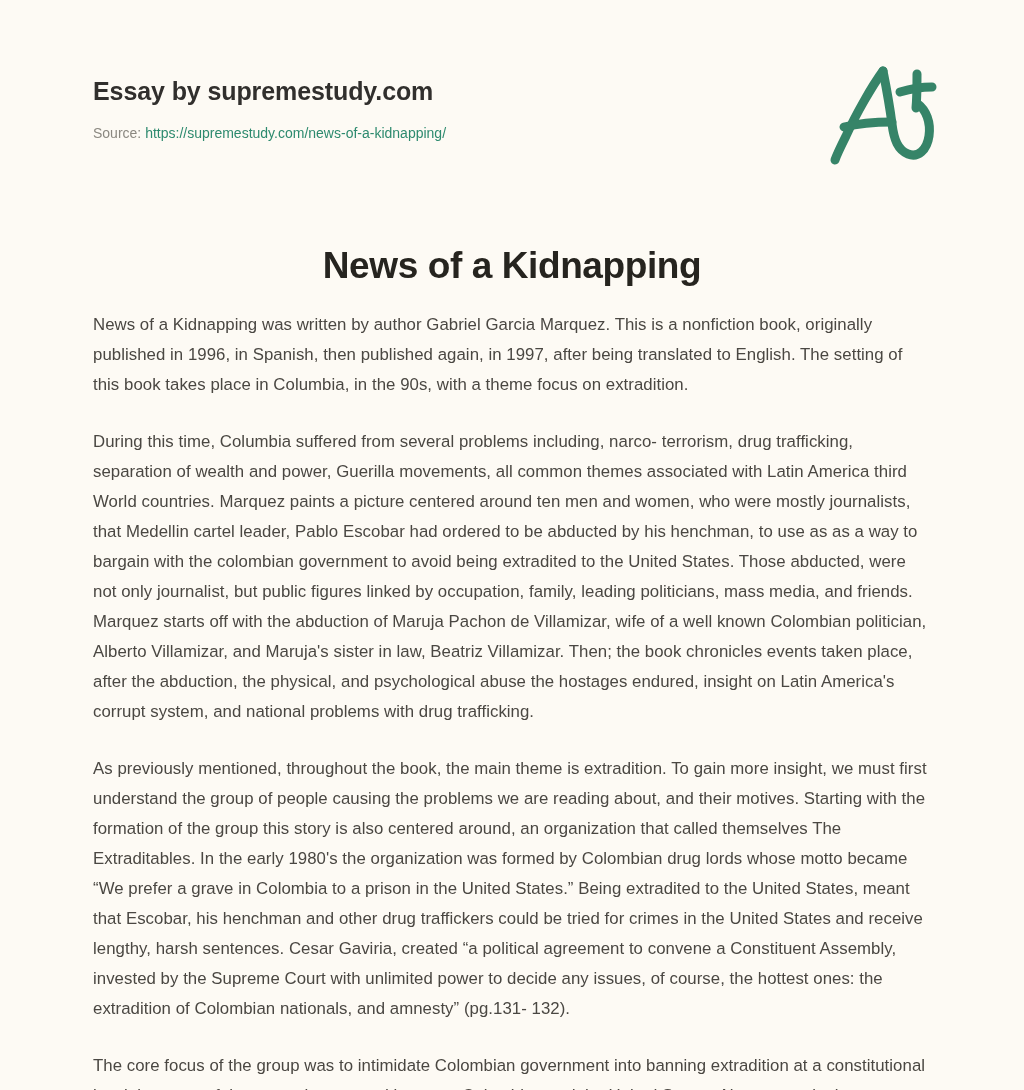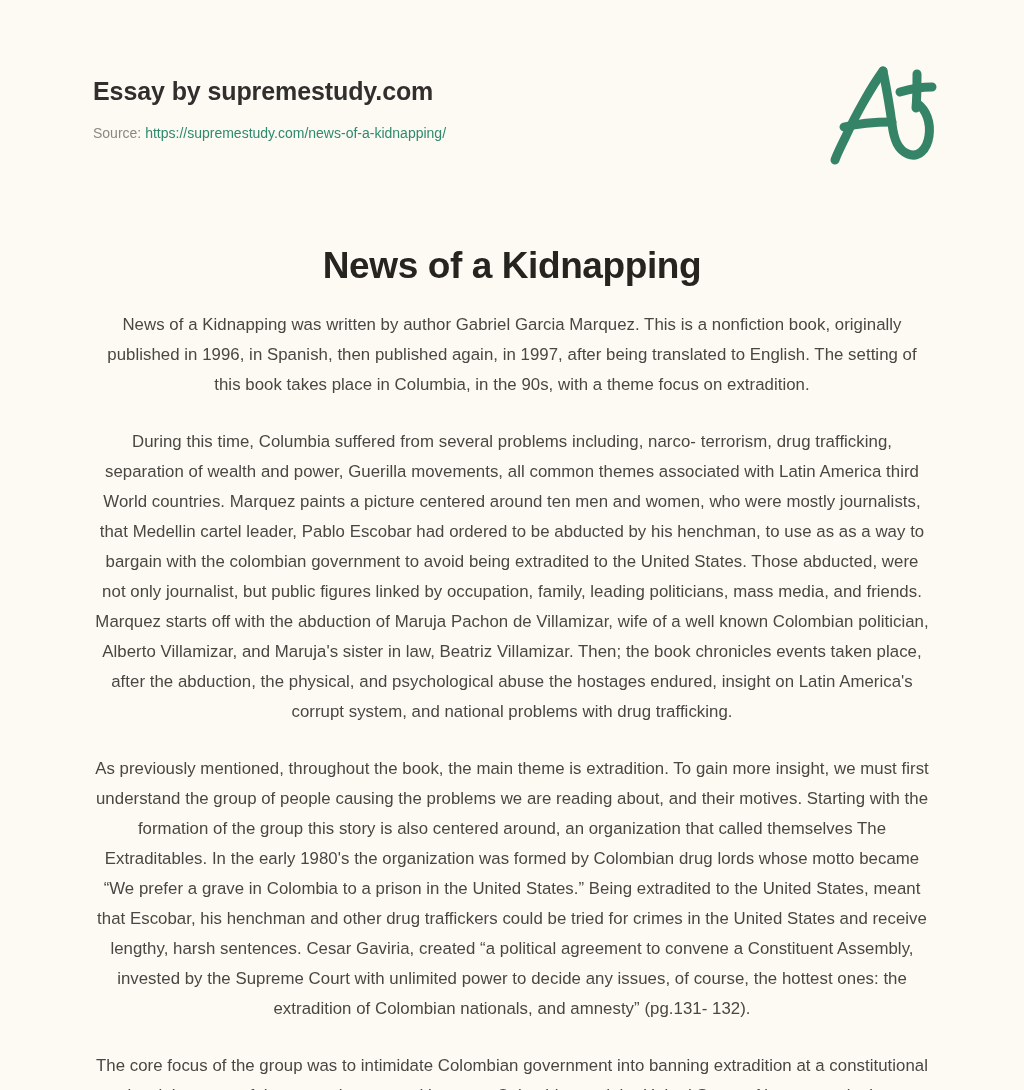--- a/index.html
+++ b/index.html
@@ -99,21 +99,21 @@
     left: 93px;
     width: 838px;
   }
 
   .article-body p {
     margin: 0 0 27px 0;
     font-size: 16.8px;
     line-height: 30px;
     color: #4a4742;
     letter-spacing: 0.05px;
-    text-align: center;
+    text-align: left;
   }
 
   .article-body p:last-child {
     margin-bottom: 0;
   }
 </style>
 </head>
 <body>
 
 <div class="page">

